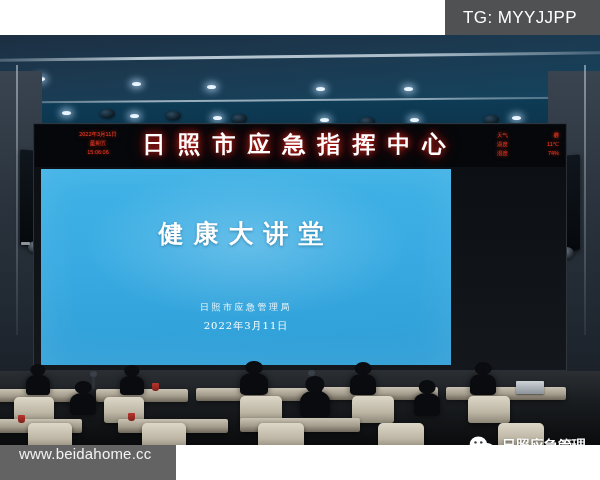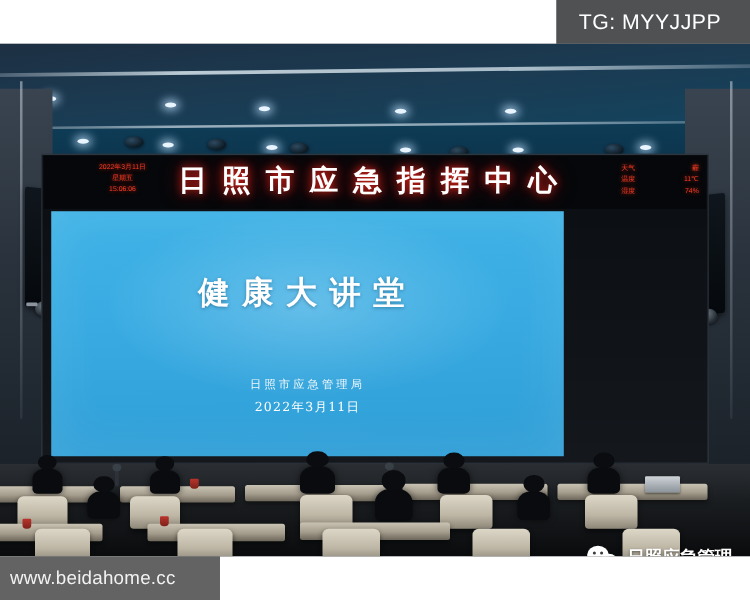--- a/index.html
+++ b/index.html
@@ -188,21 +188,21 @@
         background:linear-gradient(180deg,#b8352c,#7e211a); }
 
   
   #tg-badge{
     position:absolute; right:0; top:0; width:155px; height:35px;
     background:#4f5153; display:flex; align-items:center; padding-left:18px;
     color:#ffffff; font-size:17px; letter-spacing:.4px;
   }
   #url-badge{
     position:absolute; left:0; bottom:0; width:176px; height:35px;
-    background:#636363; display:flex; align-items:center; padding-left:8px;
+    background:#636363; display:flex; align-items:flex-start; padding-left:19px;
     color:#f2f2f2; font-size:15px; letter-spacing:.2px;
   }
   #wechat-wm{
     position:absolute; right:14px; top:400px;
     display:flex; align-items:center; gap:7px;
     color:#ffffff; font-size:14px; font-weight:700;
     text-shadow:0 1px 2px rgba(0,0,0,.55);
   }
   .wechat-icon{ width:26px; height:22px; display:block; }
 </style>

